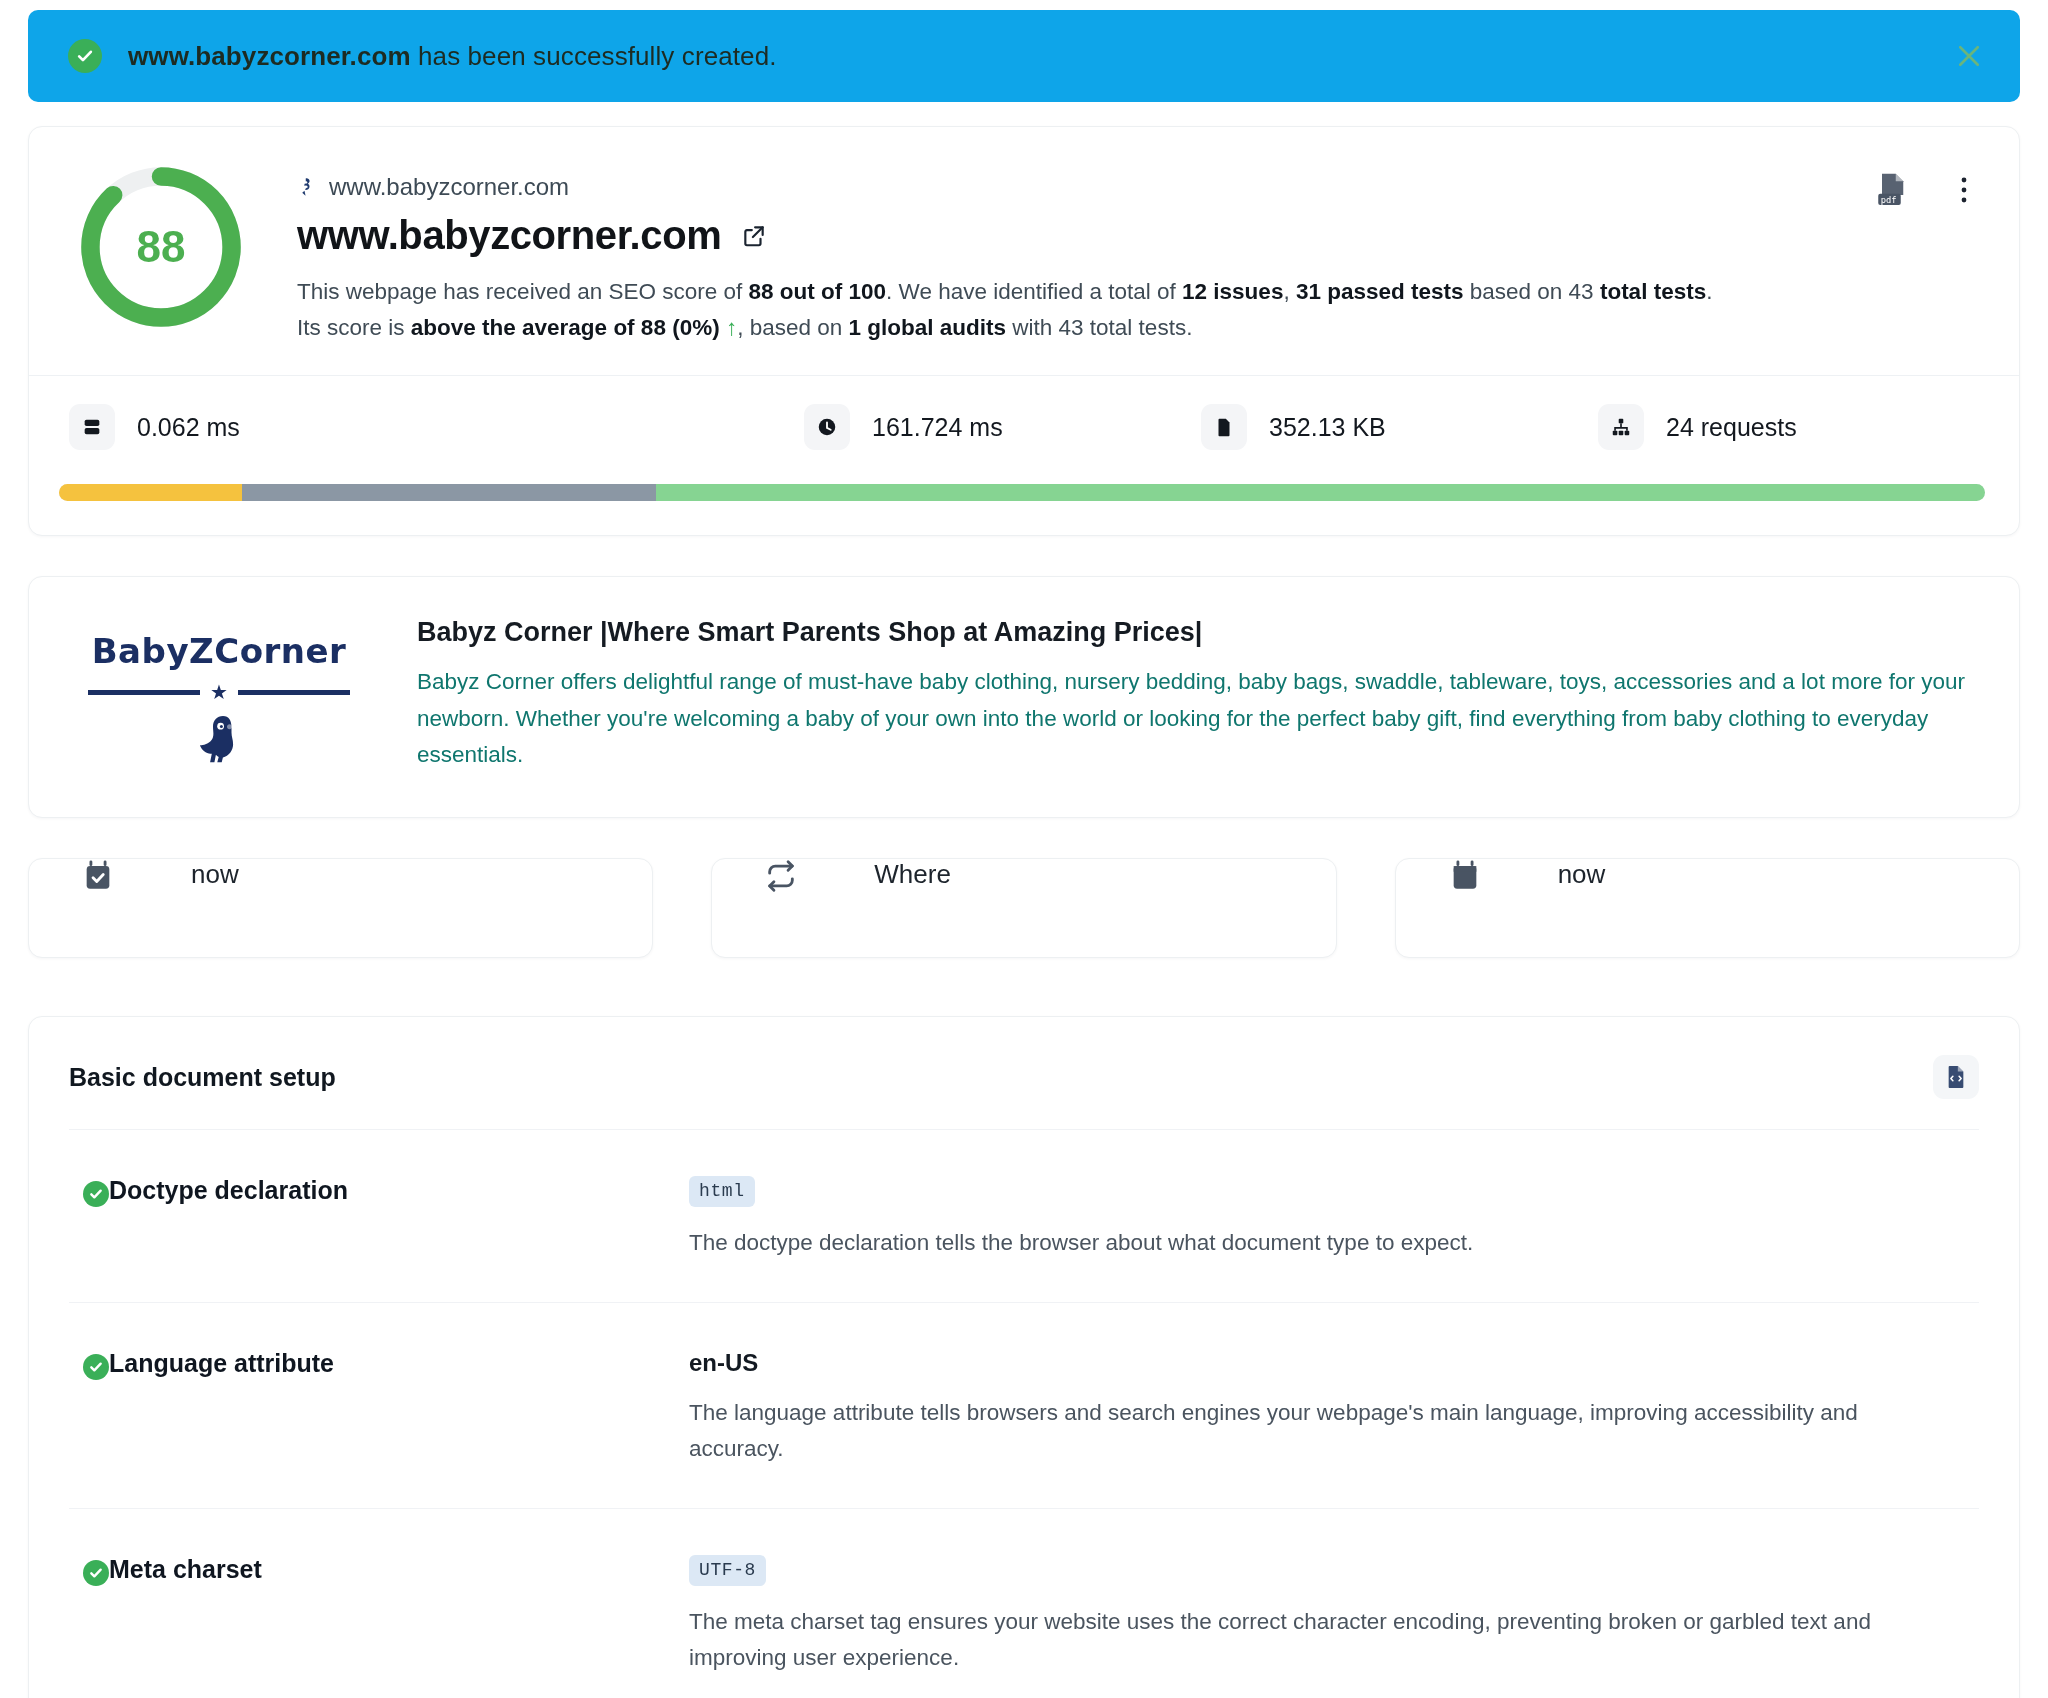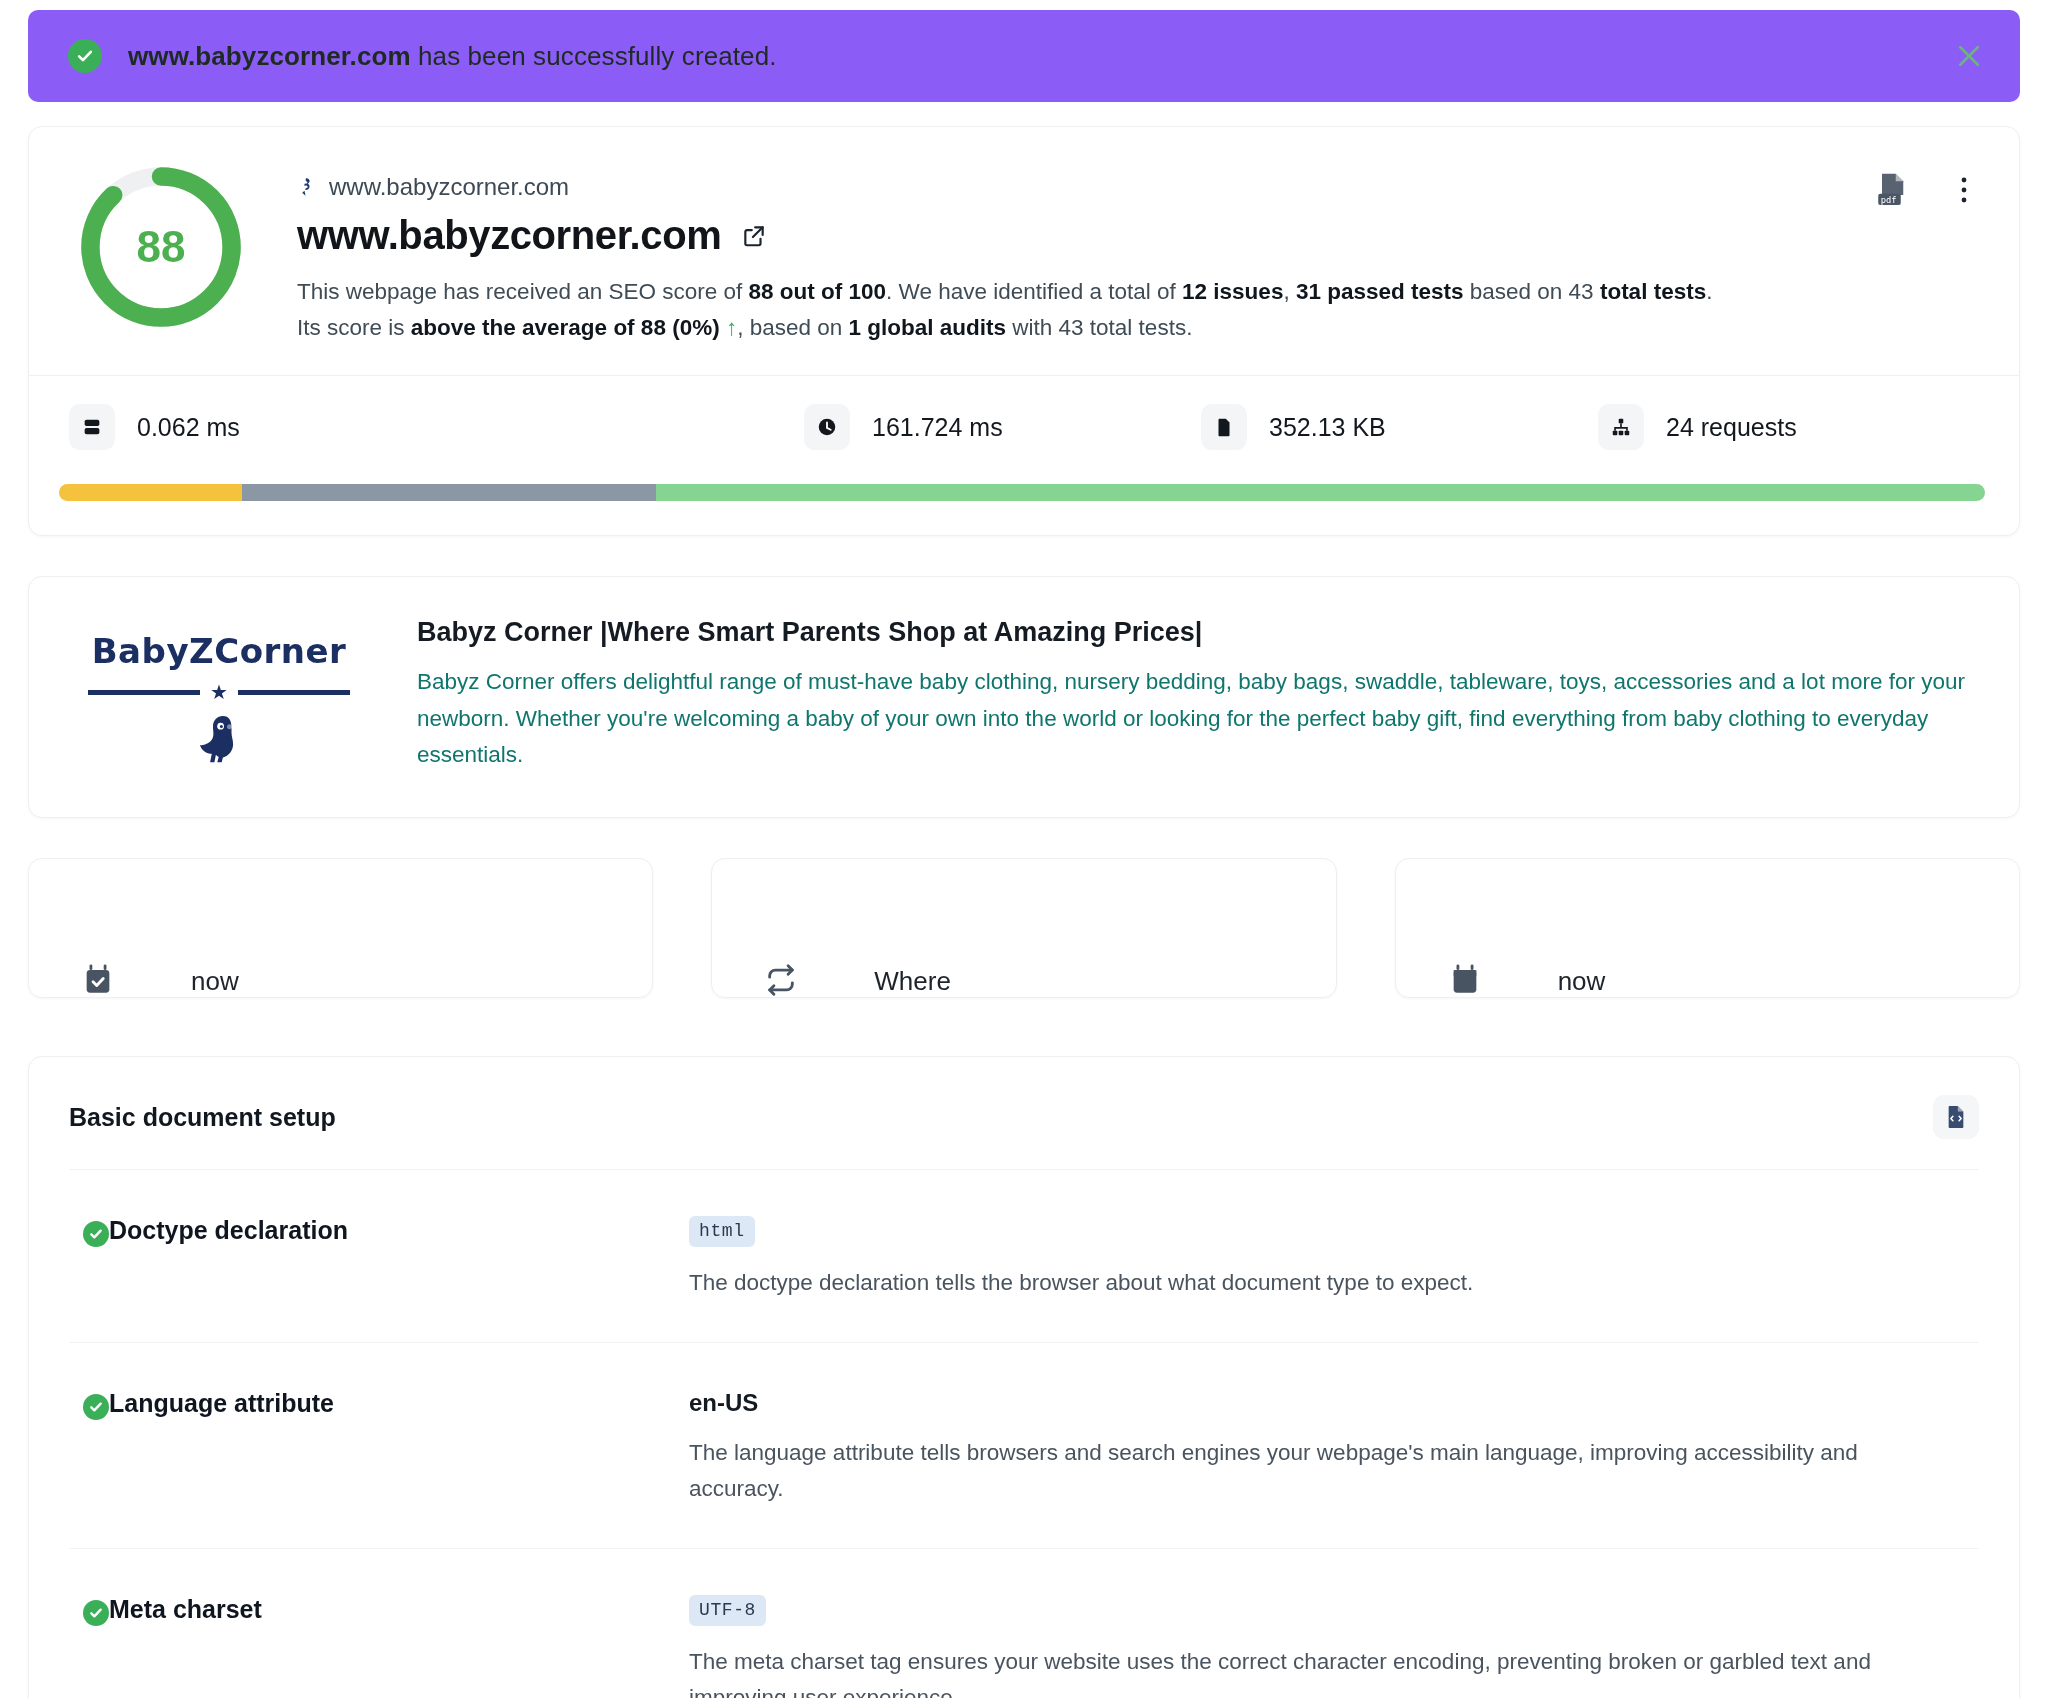--- a/index.html
+++ b/index.html
@@ -15,21 +15,21 @@
   .page {
     width: 2048px;
     padding: 0 0 0 0;
     background: #ffffff;
   }
 
   
   .alert {
     margin: 10px 28px 0 28px;
     height: 92px;
-    background: #8b5cf6;
+    background: #0ea5e9;
     border-radius: 10px;
     display: flex;
     align-items: center;
     padding: 0 34px 0 40px;
     position: relative;
   }
   .alert-check {
     width: 34px; height: 34px;
     border-radius: 50%;
     background: #3aaf58;
@@ -183,22 +183,22 @@
   }
 
   
   .date-row {
     margin: 40px 28px 0 28px;
     display: flex;
     gap: 58px;
   }
   .date-card {
     flex: 1 1 0;
-    height: 140px;
-    display: flex; align-items: flex-end;
+    height: 100px;
+    display: flex; align-items: flex-start;
     padding-left: 52px;
   }
   .date-ico { width: 34px; height: 34px; color: #495463; flex: 0 0 auto; }
   .date-ico svg { width: 34px; height: 34px; display:block; }
   .date-val { margin-left: 76px; font-size: 26px; color: #1d242c; }
 
   
   .audit-card {
     margin: 58px 28px 0 28px;
     padding: 38px 40px 0 40px;

